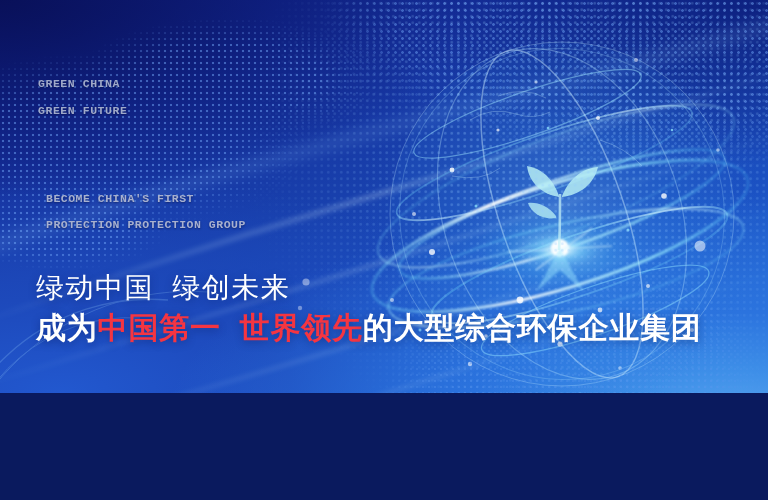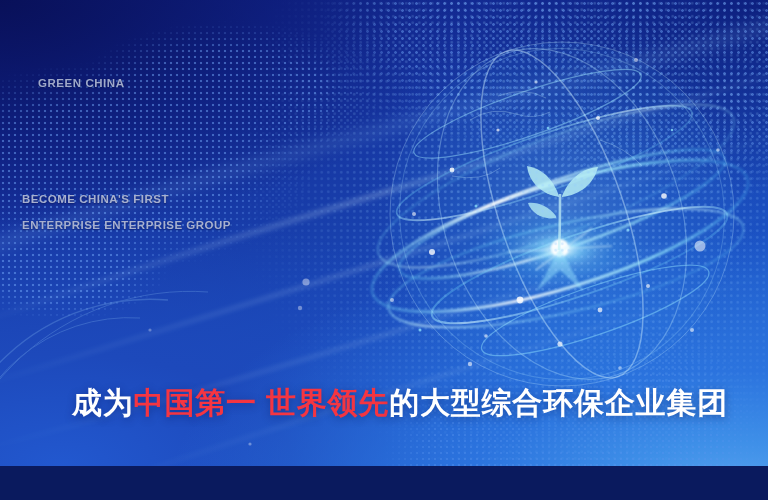--- a/index.html
+++ b/index.html
@@ -3,23 +3,23 @@
 <meta charset="utf-8">
 <style>
   html, body {
     margin: 0;
     padding: 0;
     background: #0a1a5e;
   }
   #banner {
     position: relative;
     width: 768px;
-    height: 466px;
+    height: 393px;
     overflow: hidden;
-    font-family: Liberation Sans, sans-serif;
+    font-family: Liberation Mono, monospace;
     background: #12309a;
   }
 
   
   .bg-base {
     position: absolute;
     inset: 0;
     background:
       radial-gradient(120% 95% at 96% 108%, #5aa6f0 0%, #3e8fe8 14%, #2b73de 30%, rgba(32,86,206,0) 62%),
       radial-gradient(100% 80% at 8% 100%, #2258cf 0%, #1d49bb 30%, rgba(24,60,170,0) 70%),
@@ -97,21 +97,21 @@
     top: 70px;
     color: #9fa9c9;
     font-size: 11.5px;
     font-weight: bold;
     letter-spacing: .55px;
     line-height: 27px;
     text-shadow: 0 1px 2px rgba(4,12,60,0.5);
   }
   .mission {
     position: absolute;
-    left: 22px;
+    left: 46px;
     top: 186px;
     color: #a7b0cf;
     font-size: 11.5px;
     font-weight: bold;
     letter-spacing: .5px;
     line-height: 26px;
     text-shadow: 0 1px 2px rgba(4,12,60,0.5);
   }
   .tagline div, .mission div { white-space: nowrap; }
 
@@ -131,21 +131,20 @@
     text-shadow: 0 2px 8px rgba(6,24,90,0.45);
   }
   .headline-2 {
     font-size: 30px;
     font-weight: bold;
     letter-spacing: .8px;
     line-height: 42px;
     white-space: nowrap;
     color: #ffffff;
     text-shadow: 0 2px 8px rgba(6,24,90,0.45);
-    margin-left: 36px;
   }
   .accent { color: #f53541; }
 </style>
 </head>
 <body>
 
 <div id="banner">
 
   <div class="bg-base"></div>
   <div class="bg-topdark"></div>
@@ -296,24 +295,26 @@
       <path d="M-60 540 A 250 250 0 0 1 208 292" stroke-width="1"></path>
       <path d="M-40 470 A 170 170 0 0 1 140 318" stroke-width="1"></path>
     </g>
   </svg>
 
   <div class="dots dots-globe"></div>
   <div class="dots dots-bottom"></div>
 
   <div class="tagline">
     <div>GREEN CHINA</div>
+    <div>GREEN FUTURE</div>
   </div>
 
   <div class="mission">
     <div>BECOME CHINA'S FIRST</div>
-    <div>ENTERPRISE ENTERPRISE GROUP</div>
+    <div>PROTECTION PROTECTION GROUP</div>
   </div>
 
   <div class="headline">
+    <div class="headline-1">绿动中国 绿创未来</div>
     <div class="headline-2"><span>成为</span><span class="accent">中国第一 世界领先</span><span>的大型综合环保企业集团</span></div>
   </div>
 
 </div>
 
 </body></html>

